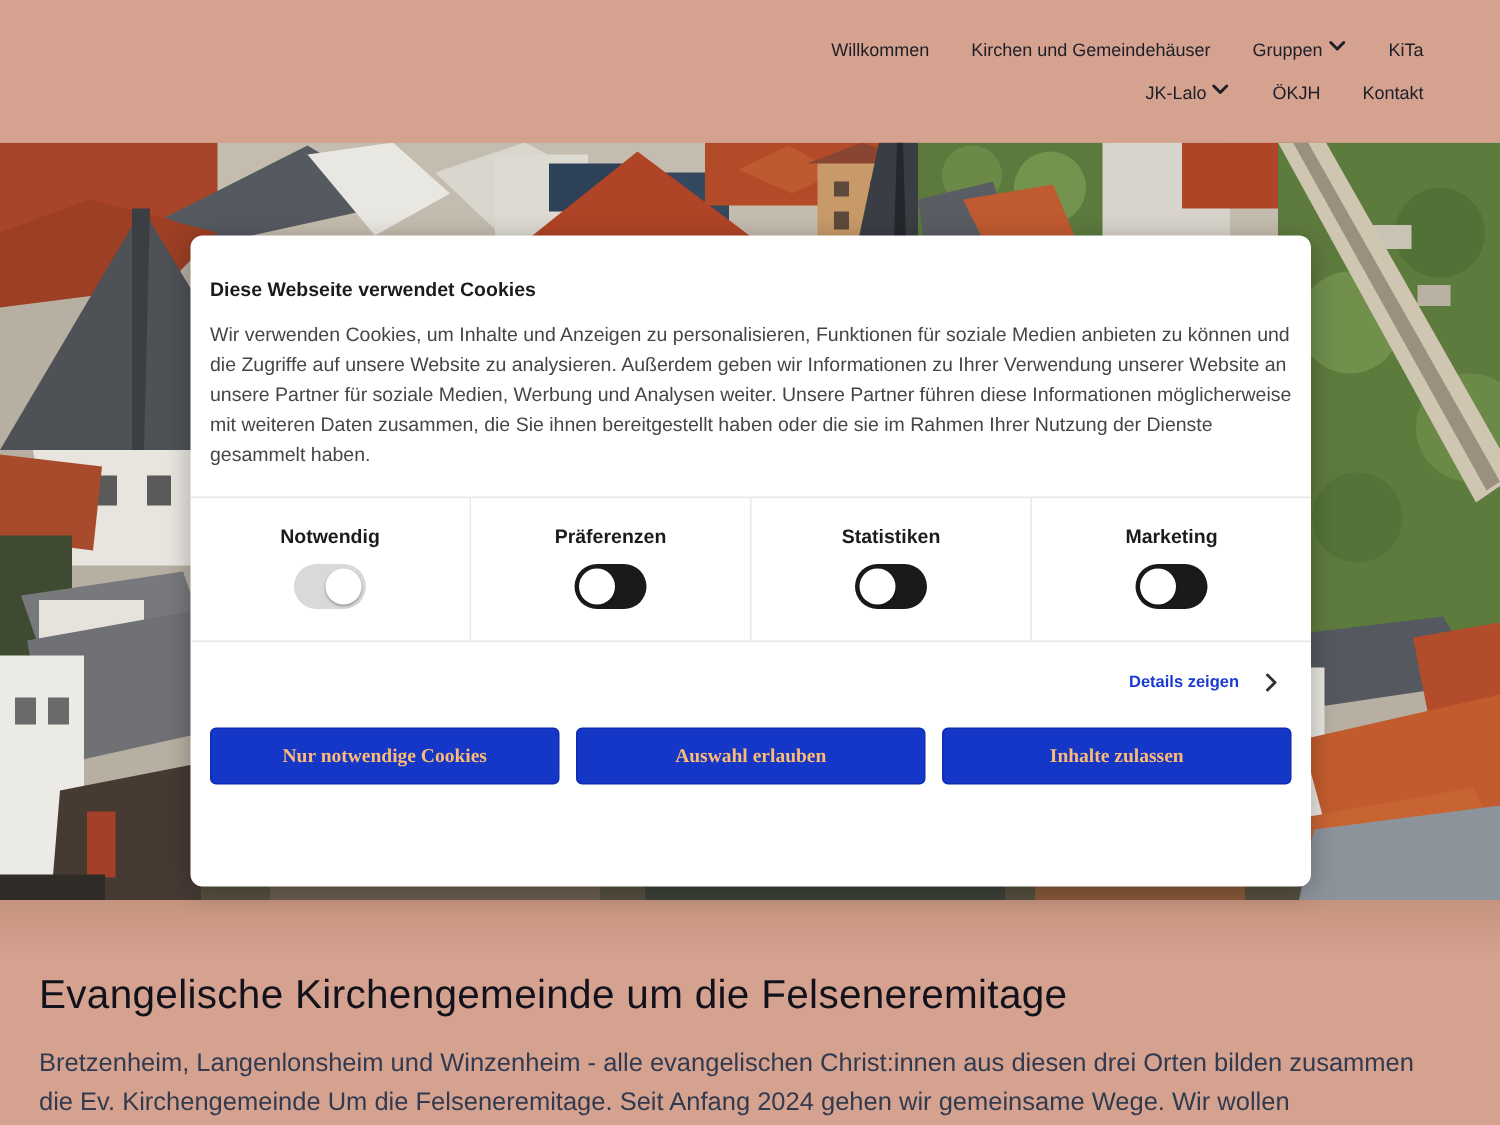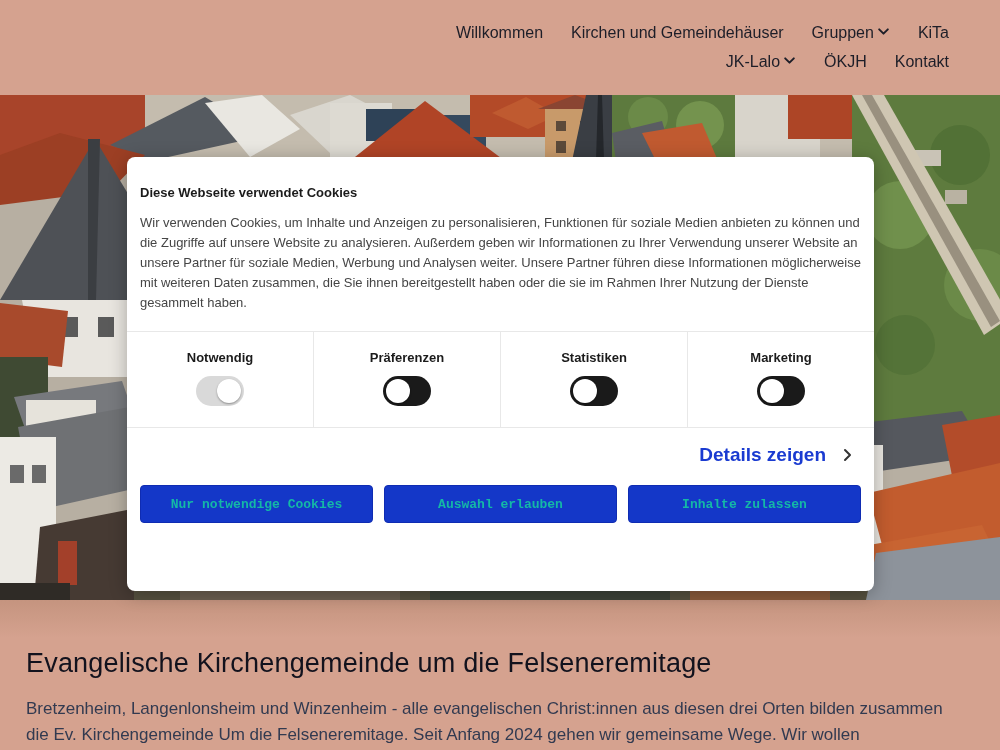--- a/index.html
+++ b/index.html
@@ -13,21 +13,21 @@
 
   
   .topnav {
     position:absolute; top:0; left:0; width:1000px; height:95px;
     display:flex; flex-direction:column; align-items:flex-end;
     padding:21px 51px 0 0; row-gap:5px;
   }
   .nav-row { display:flex; align-items:center; gap:28px; }
   .nav-item {
     display:flex; align-items:center; gap:3px;
-    font-size:16px; font-weight:500; color:#1d1e28;
+    font-size:12px; font-weight:500; color:#1d1e28;
     text-decoration:none; cursor:pointer; line-height:24px;
   }
   .nav-item svg { margin-top:3px; }
 
   
   .hero { position:absolute; top:95px; left:0; width:1000px; height:505px; overflow:hidden; }
   .hero svg { display:block; }
 
   
   .uc-dialog {
@@ -59,27 +59,27 @@
     position:absolute; top:3px; left:3px; width:24px; height:24px;
     border-radius:50%; background:#fff; box-shadow:0 1px 2px rgba(0,0,0,.35);
     transition:left .15s;
   }
   .toggle.on .knob { left:21px; }
   .toggle.locked { background:#d9d9d9; cursor:default; }
   .uc-details-row {
     margin-top:18px; padding-right:7px; height:18px;
     display:flex; justify-content:flex-end; align-items:center; gap:14px;
   }
-  .uc-details-link { font-size:19px; font-weight:700; color:#1a3bd1; text-decoration:none; cursor:pointer;padding-left:31px; }
+  .uc-details-link { font-size:11px; font-weight:700; color:#1a3bd1; text-decoration:none; cursor:pointer;padding-left:31px; }
   .uc-details-chevron { display:flex; cursor:pointer; }
   .uc-buttons { margin-top:21px; display:flex; gap:11px; }
   .uc-btn {
     flex:1; height:38px; border:1px solid #0f2cb2; border-radius:4px;
-    background:#1437c8; color:#14b8a6; font-size:13px; font-weight:700;
-    font-family:Liberation Mono, monospace; cursor:pointer;
+    background:#1437c8; color:#fdba74; font-size:13px; font-weight:700;
+    font-family:Liberation Serif, serif; cursor:pointer;
   }
 
   
   .intro {
     position:absolute; top:600px; left:0; width:1000px; height:150px;
     background:linear-gradient(180deg, #c5947f 0%, #d5a28f 38px);
     padding:48px 40px 0 26px;
   }
   .intro h1 {
     font-size:27px; font-weight:500; letter-spacing:0.2px; color:#12121d;

